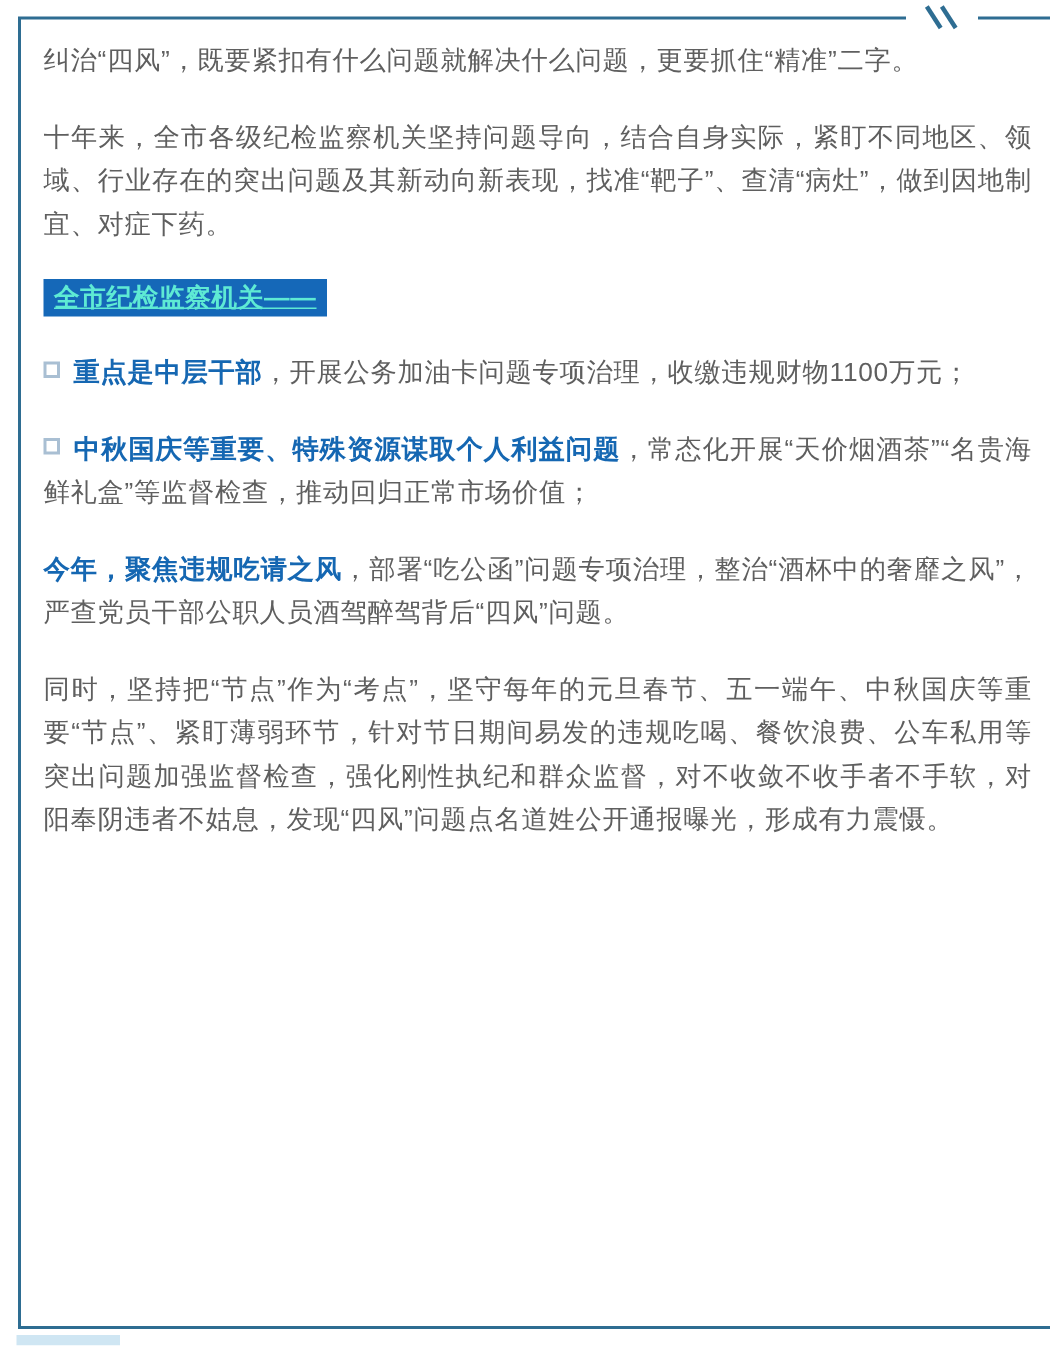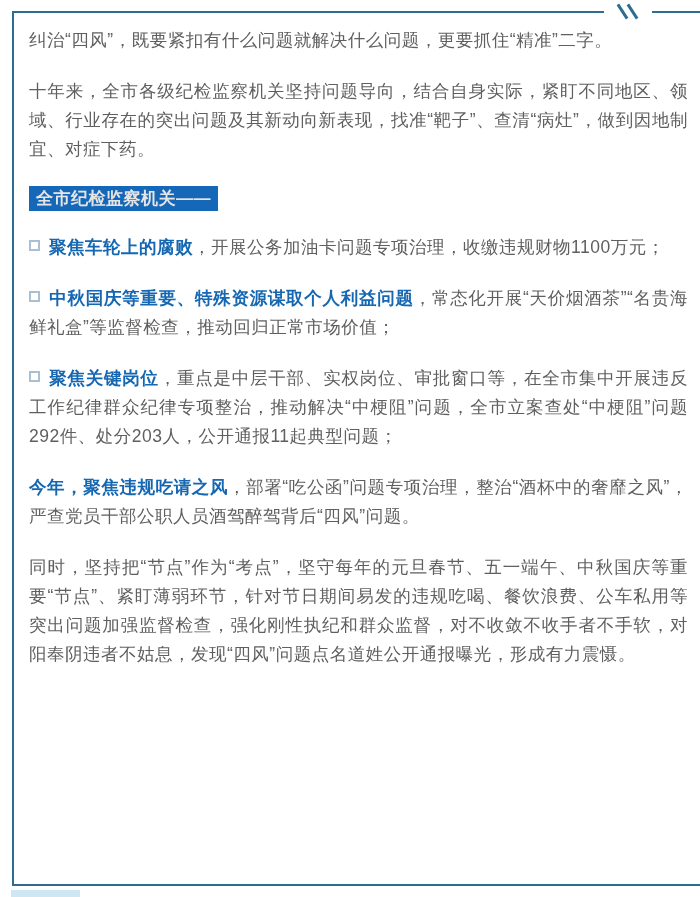--- a/index.html
+++ b/index.html
@@ -30,24 +30,25 @@
     text-align:justify;
     margin:0 0 22px 0;
     letter-spacing:0.5px;
   }
   .lead{color:var(--accent-blue);font-weight:bold;}
   .rest{color:var(--body-gray);}
   .badge-row{margin:0 0 22px 0;line-height:25px;}
   .badge{
     display:inline-block;
     background:var(--badge-bg);
-    color:#e5e5e5;font-weight:bold;
+    color:#5eead4;font-weight:bold;
     font-size:17px;line-height:25px;
     padding:0 7px;
     letter-spacing:0.5px;
+    text-decoration:underline;
   }
   .sq{
     display:inline-block;width:7px;height:7px;
     border:2px solid var(--bullet-gray);
     margin-right:9px;vertical-align:2px;
   }
   .conclusion{color:var(--accent-blue);font-weight:bold;}
   .slash-wrap{
     position:absolute;top:-13px;left:590px;width:48px;height:24px;
     background:#ffffff;
@@ -76,26 +77,25 @@
     </div>
 
     <p class="para">纠治“四风”，既要紧扣有什么问题就解决什么问题，更要抓住“精准”二字。</p>
 
     <p class="para">十年来，全市各级纪检监察机关坚持问题导向，结合自身实际，紧盯不同地区、领域、行业存在的突出问题及其新动向新表现，找准“靶子”、查清“病灶”，做到因地制宜、对症下药。</p>
 
     <div class="badge-row">
       <span class="badge">全市纪检监察机关——</span>
     </div>
 
-    <p class="para"><span class="sq"></span><span class="lead">聚焦车轮上的腐败</span><span class="rest">，开展公务加油卡问题专项治理，收缴违规财物1100万元；</span></p>
+    <p class="para"><span class="sq"></span><span class="lead">重点是中层干部</span><span class="rest">，开展公务加油卡问题专项治理，收缴违规财物1100万元；</span></p>
 
 
     <p class="para"><span class="sq"></span><span class="lead">中秋国庆等重要、特殊资源谋取个人利益问题</span><span class="rest">，常态化开展“天价烟酒茶”“名贵海鲜礼盒”等监督检查，推动回归正常市场价值；</span></p>
 
-    <p class="para"><span class="sq"></span><span class="lead">聚焦关键岗位</span><span class="rest">，重点是中层干部、实权岗位、审批窗口等，在全市集中开展违反工作纪律群众纪律专项整治，推动解决“中梗阻”问题，全市立案查处“中梗阻”问题292件、处分203人，公开通报11起典型问题；</span></p>
 
 
     <p class="para"><span class="lead">今年，聚焦违规吃请之风</span><span class="rest">，部署“吃公函”问题专项治理，整治“酒杯中的奢靡之风”，严查党员干部公职人员酒驾醉驾背后“四风”问题。</span></p>
 
     <p class="para">同时，坚持把“节点”作为“考点”，坚守每年的元旦春节、五一端午、中秋国庆等重要“节点”、紧盯薄弱环节，针对节日期间易发的违规吃喝、餐饮浪费、公车私用等突出问题加强监督检查，强化刚性执纪和群众监督，对不收敛不收手者不手软，对阳奉阴违者不姑息，发现“四风”问题点名道姓公开通报曝光，形成有力震慑。</p>
 
 
   </div>
 
   <div class="footer-bar"></div>

